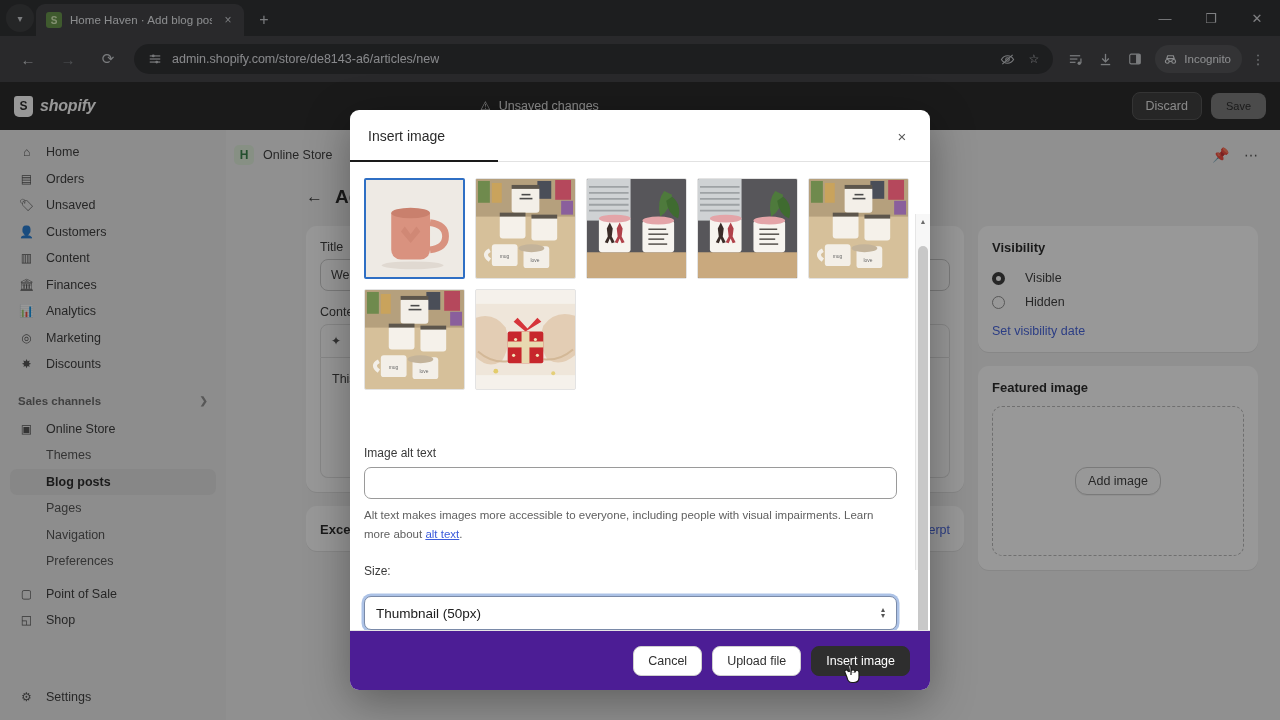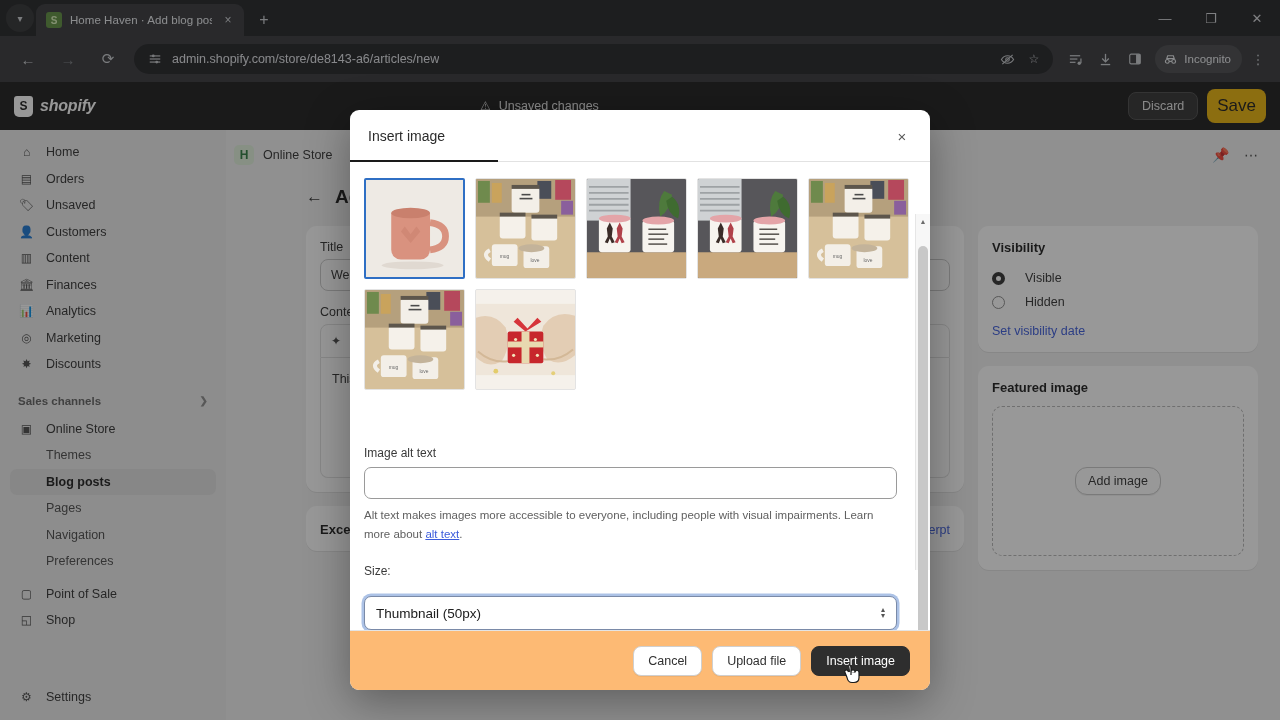--- a/index.html
+++ b/index.html
@@ -83,22 +83,22 @@
   .logo-mark { width: 19px; height: 21px; background: #fff; color: #1a1a1a;
     border-radius: 3px 3px 5px 5px; font-size: 12px; font-weight: 700;
     display: flex; align-items: center; justify-content: center; }
   .logo-text { font-size: 16px; font-style: italic; font-weight: 600; letter-spacing: -0.2px; }
   .unsaved { position: absolute; left: 50%; transform: translateX(-160px);
     display: flex; align-items: center; gap: 8px; color: #e3e3e3; font-size: 12.5px; }
   .warn-tri { font-size: 12px; color: #d9d9d9; }
   .topbar-right { margin-left: auto; display: flex; align-items: center; gap: 9px; }
   .btn-discard { background: #303030; color: #e3e3e3; border: 1px solid #4a4a4a;
     border-radius: 8px; padding: 6px 13px; font-size: 12.5px; }
-  .btn-save { background: #eab308; color: #1a1a1a; border: none;
-    border-radius: 8px; padding: 7px 10px; font-size: 17px; font-weight: 500; }
+  .btn-save { background: #737373; color: #1a1a1a; border: none;
+    border-radius: 8px; padding: 7px 15px; font-size: 11px; font-weight: 500; }
 
   .body-row { display: flex; height: 590px; }
 
   
   .sidebar { width: 226px; background: #ebebeb; padding: 9px 10px 0 10px;
     flex-shrink: 0; position: relative; }
   .nav-item { display: flex; align-items: center; gap: 11px; height: 26.5px;
     padding: 0 8px; border-radius: 7px; color: #303030; font-size: 12.5px; }
   .nav-item .ic { width: 17px; display: flex; align-items: center; justify-content: center;
     font-size: 12px; color: #4a4a4a; }
@@ -197,21 +197,21 @@
 
   .mscroll { position: absolute; right: 0; top: 52px; bottom: 60px; width: 15px;
     background: #f7f7f7; border-left: 1px solid #e6e6e6;
     display: flex; flex-direction: column; align-items: center; }
   .mscroll .arrow { font-size: 7px; color: #6b6b6b; height: 14px; display: flex;
     align-items: center; }
   .mscroll .track { flex: 1; width: 100%; position: relative; }
   .mscroll .thumbbar { position: absolute; left: 2px; right: 2px; top: 18px;
     height: 388px; background: #c8c8c8; border-radius: 5px; }
 
-  .modal-foot { height: 60px; background: #fdba74; border-top: 1px solid #e4e4e4;
+  .modal-foot { height: 60px; background: #4c1d95; border-top: 1px solid #e4e4e4;
     display: flex; align-items: center; justify-content: flex-end;
     gap: 10px; padding: 0 20px; flex-shrink: 0; }
   .mbtn { border-radius: 8px; font-size: 12.5px; padding: 7px 14px; font-weight: 500; }
   .mbtn.secondary { background: #fff; border: 1px solid #cfcfcf; color: #303030;
     box-shadow: 0 1px 0 rgba(0,0,0,.05); }
   .mbtn.primary { background: #2e2e2e; border: 1px solid #2e2e2e; color: #fff; }
 
   .cursor { position: absolute; left: 843px; top: 663px; width: 20px; height: 24px;
     pointer-events: none; }
 </style>

